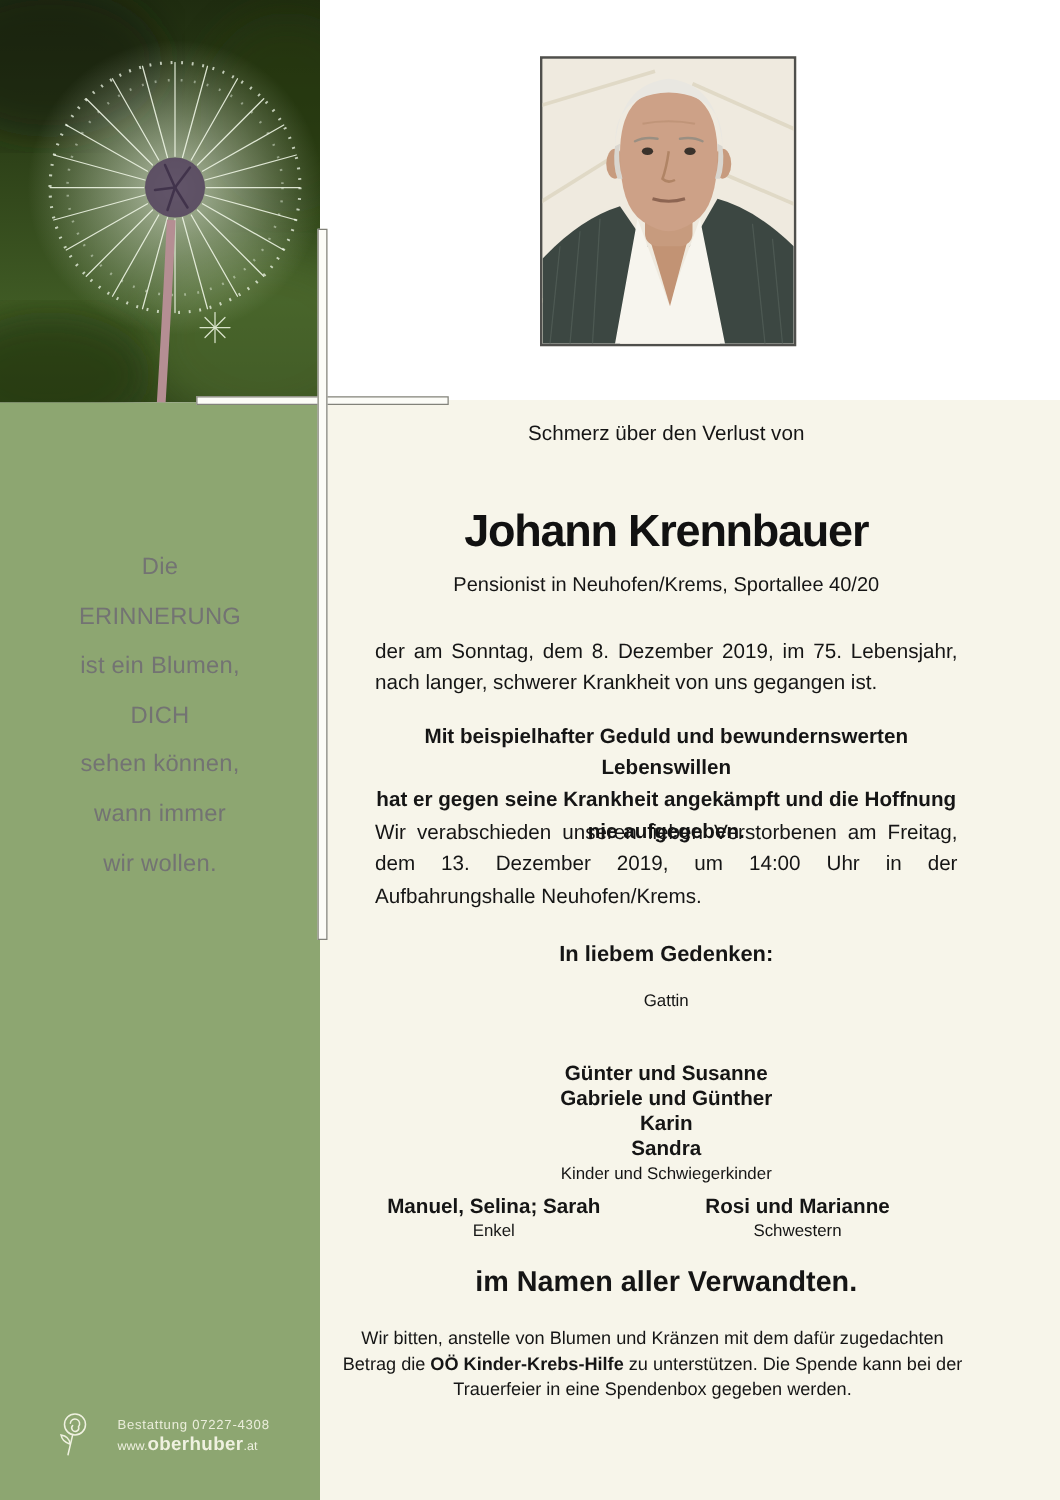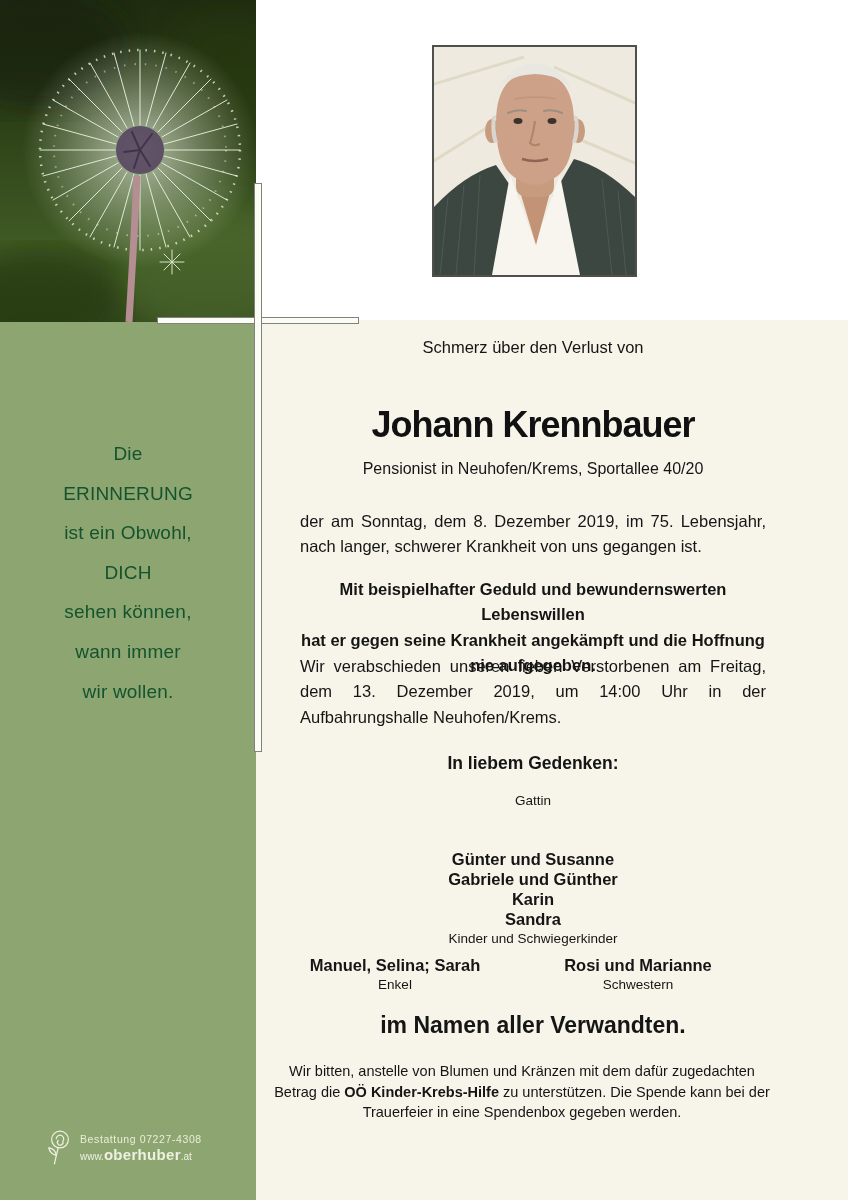--- a/index.html
+++ b/index.html
@@ -3,22 +3,22 @@
 <meta charset="utf-8">
 <style>
   html,body{margin:0;padding:0;}
   body{font-family:"Liberation Sans", sans-serif; background:#ffffff;}
   .page{position:relative; width:848px; height:1200px; overflow:hidden; background:#ffffff; color:#151515;}
 
   
   .dandelion-photo{position:absolute; left:0; top:0; width:256px; height:322px; z-index:1;}
   .green-col{position:absolute; left:0; top:322px; width:256px; height:878px; background:#8da671; z-index:1;}
   .quote{position:absolute; left:10px; top:434px; width:236px; text-align:center; z-index:3;
-         color:#14532d; font-size:19px; line-height:39.6px; letter-spacing:.2px;}
-  .logo{position:absolute; left:46px; top:1128px; z-index:3; display:flex; align-items:center; gap:6px; color:#eff1e0;}
+         color:#737373; font-size:19px; line-height:39.6px; letter-spacing:.2px;}
+  .logo{position:absolute; left:46px; top:1128px; z-index:3; display:flex; align-items:center; gap:20px; color:#eff1e0;}
   .logo-text{line-height:1.1;}
   .logo-line1{font-size:10.5px; letter-spacing:.6px; opacity:.95;}
   .logo-line2{font-size:10px; margin-top:1px;}
   .logo-line2 .big{font-size:15px; font-weight:bold; letter-spacing:.3px;}
 
   
   .white-band{position:absolute; left:256px; top:0; width:592px; height:320px; background:#ffffff; z-index:0;}
   .cream-area{position:absolute; left:256px; top:320px; width:592px; height:880px; background:#f7f5ea; z-index:0;}
 
   
@@ -170,21 +170,21 @@
       </g>
       <path d="M101,74 Q99,88 96,96 Q100,100 106,97" stroke="#b08465" stroke-width="2" fill="none"></path>
       <path d="M88,112 Q101,116 114,112" stroke="#8d6552" stroke-width="2.5" fill="none"></path>
       <path d="M80,52 Q101,48 122,52" stroke="#bb9073" stroke-width="1.5" fill="none" opacity="0.7"></path>
     </svg>
   </div>
 
   <div class="quote">
     <div>Die</div>
     <div>ERINNERUNG</div>
-    <div>ist ein Obwohl,</div>
+    <div>ist ein Blumen,</div>
     <div>DICH</div>
     <div>sehen können,</div>
     <div>wann immer</div>
     <div>wir wollen.</div>
   </div>
 
   <div class="logo">
     <span>
       <svg width="28" height="38" viewBox="0 0 30 40" xmlns="http://www.w3.org/2000/svg" fill="none" stroke="#eff1e0" stroke-width="1.3" stroke-linecap="round">
         <circle cx="15" cy="12" r="9"></circle>

